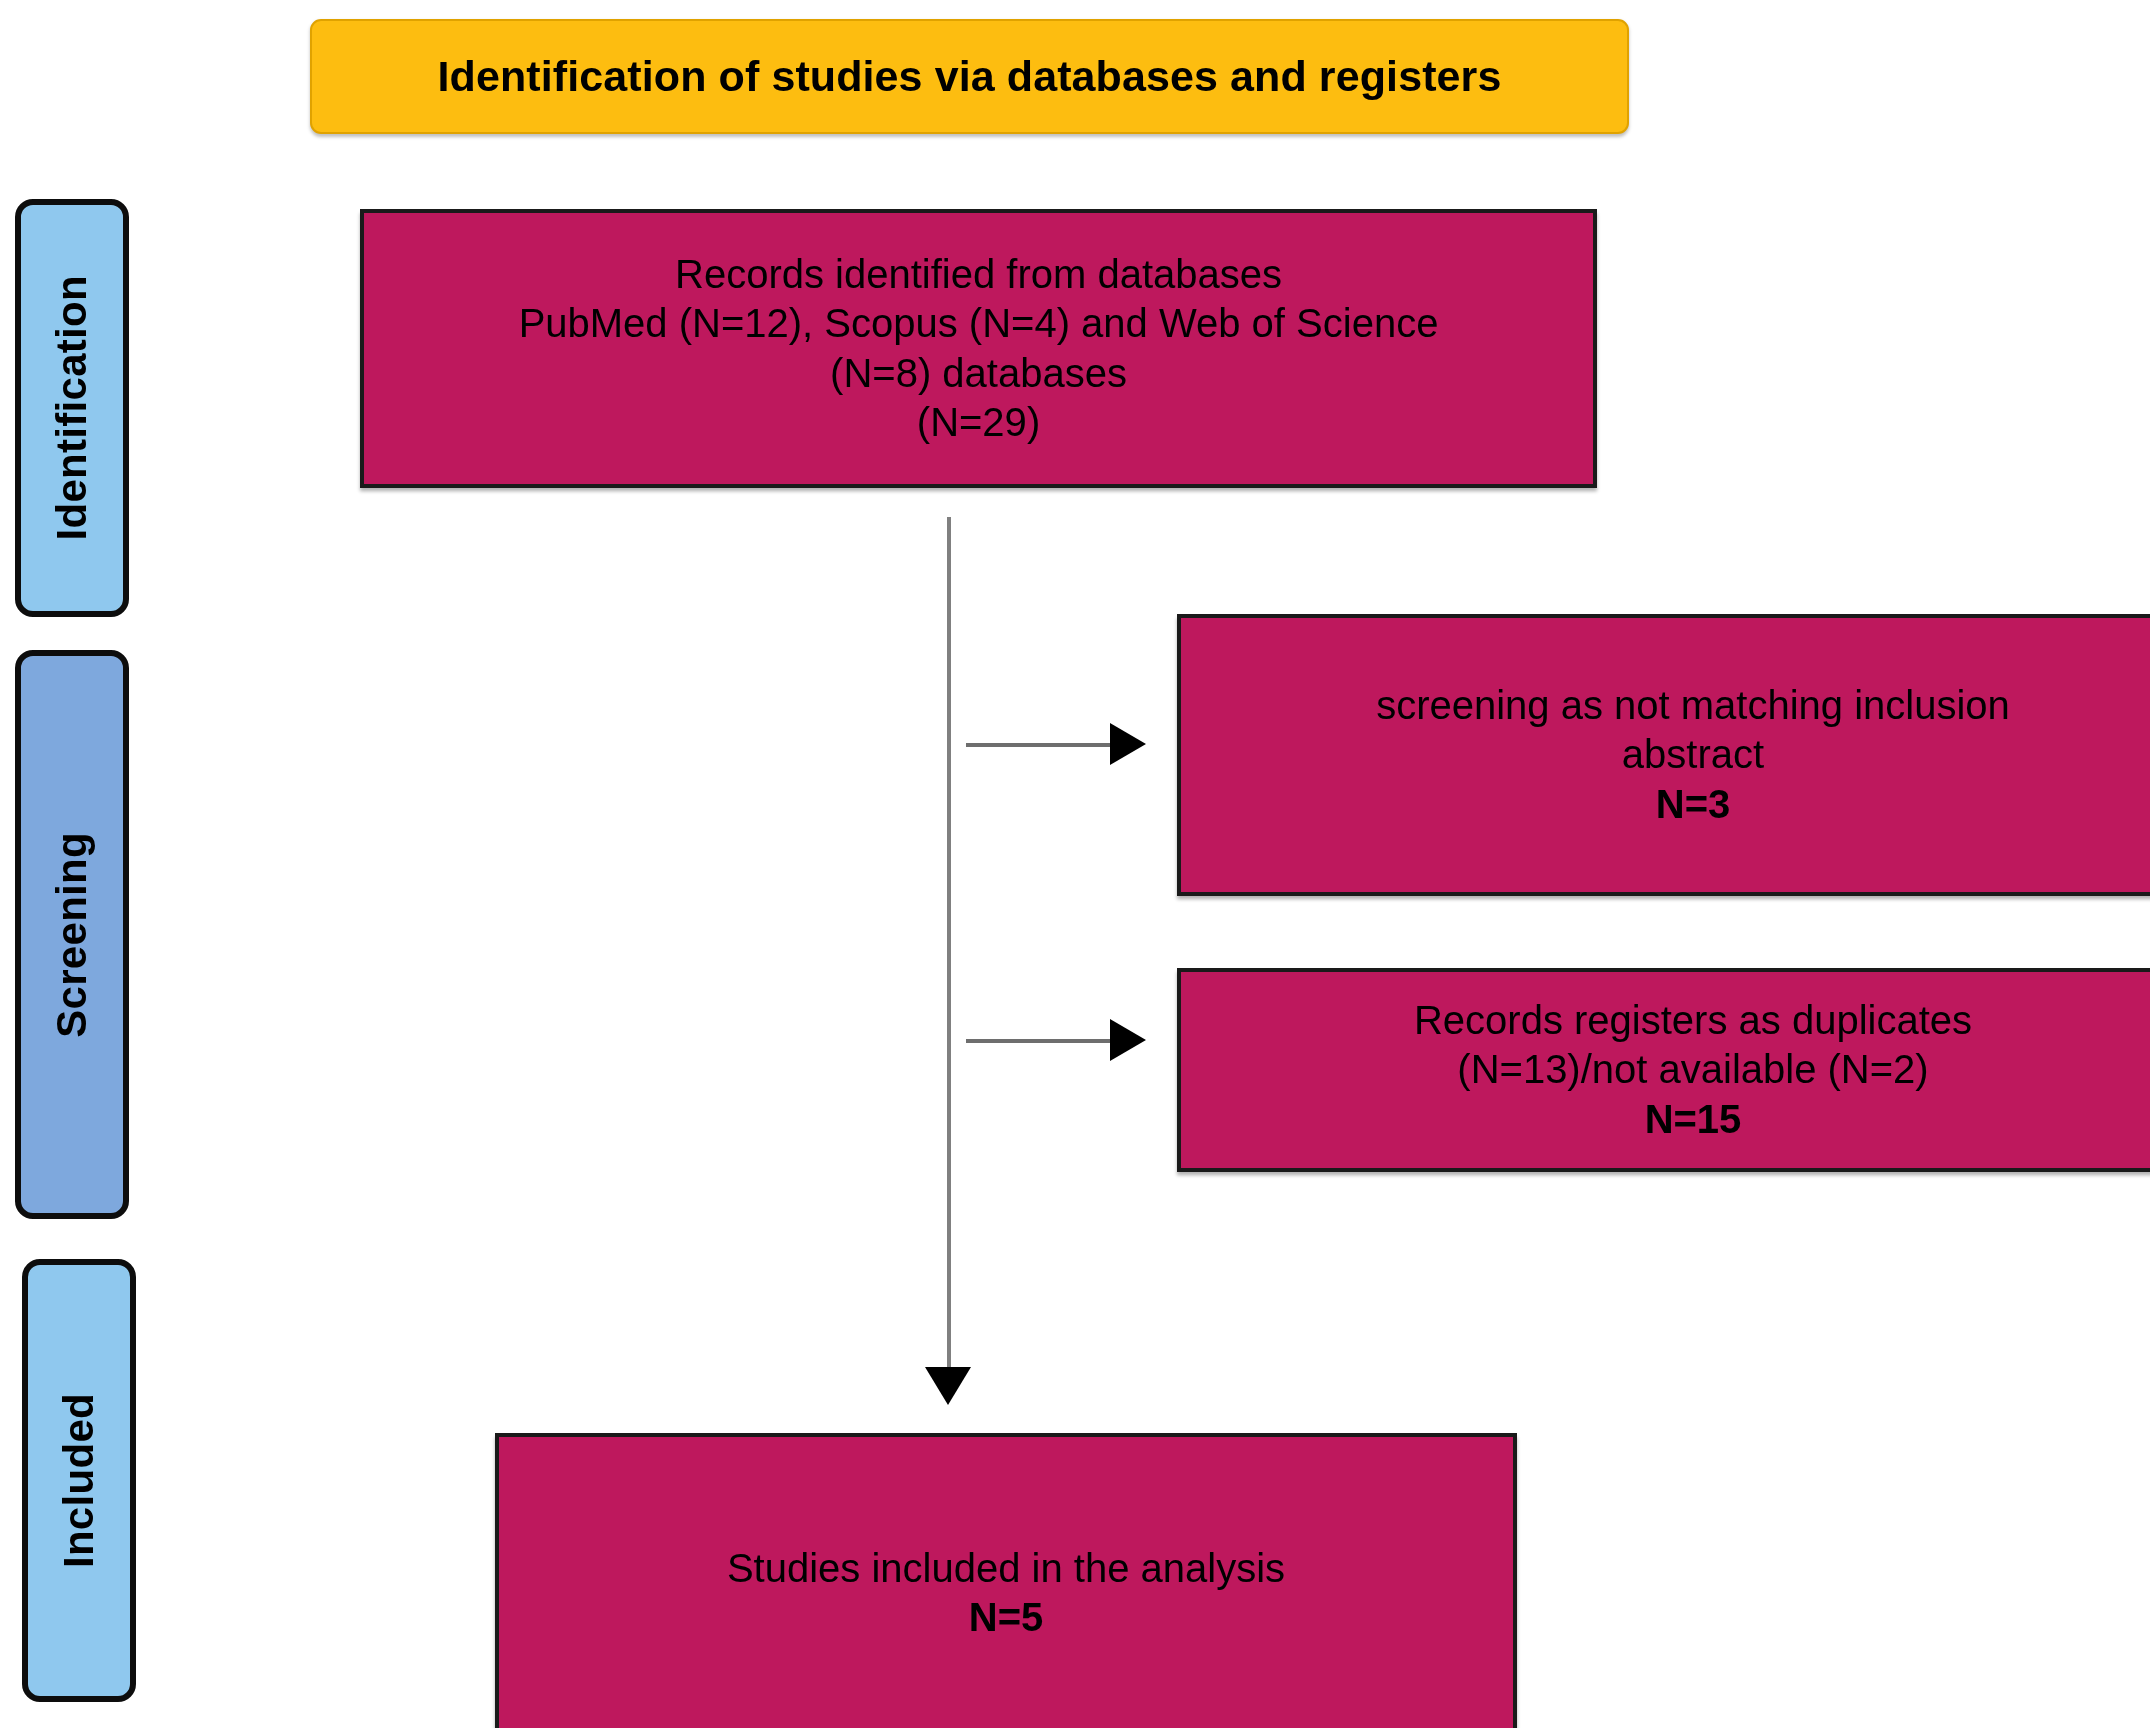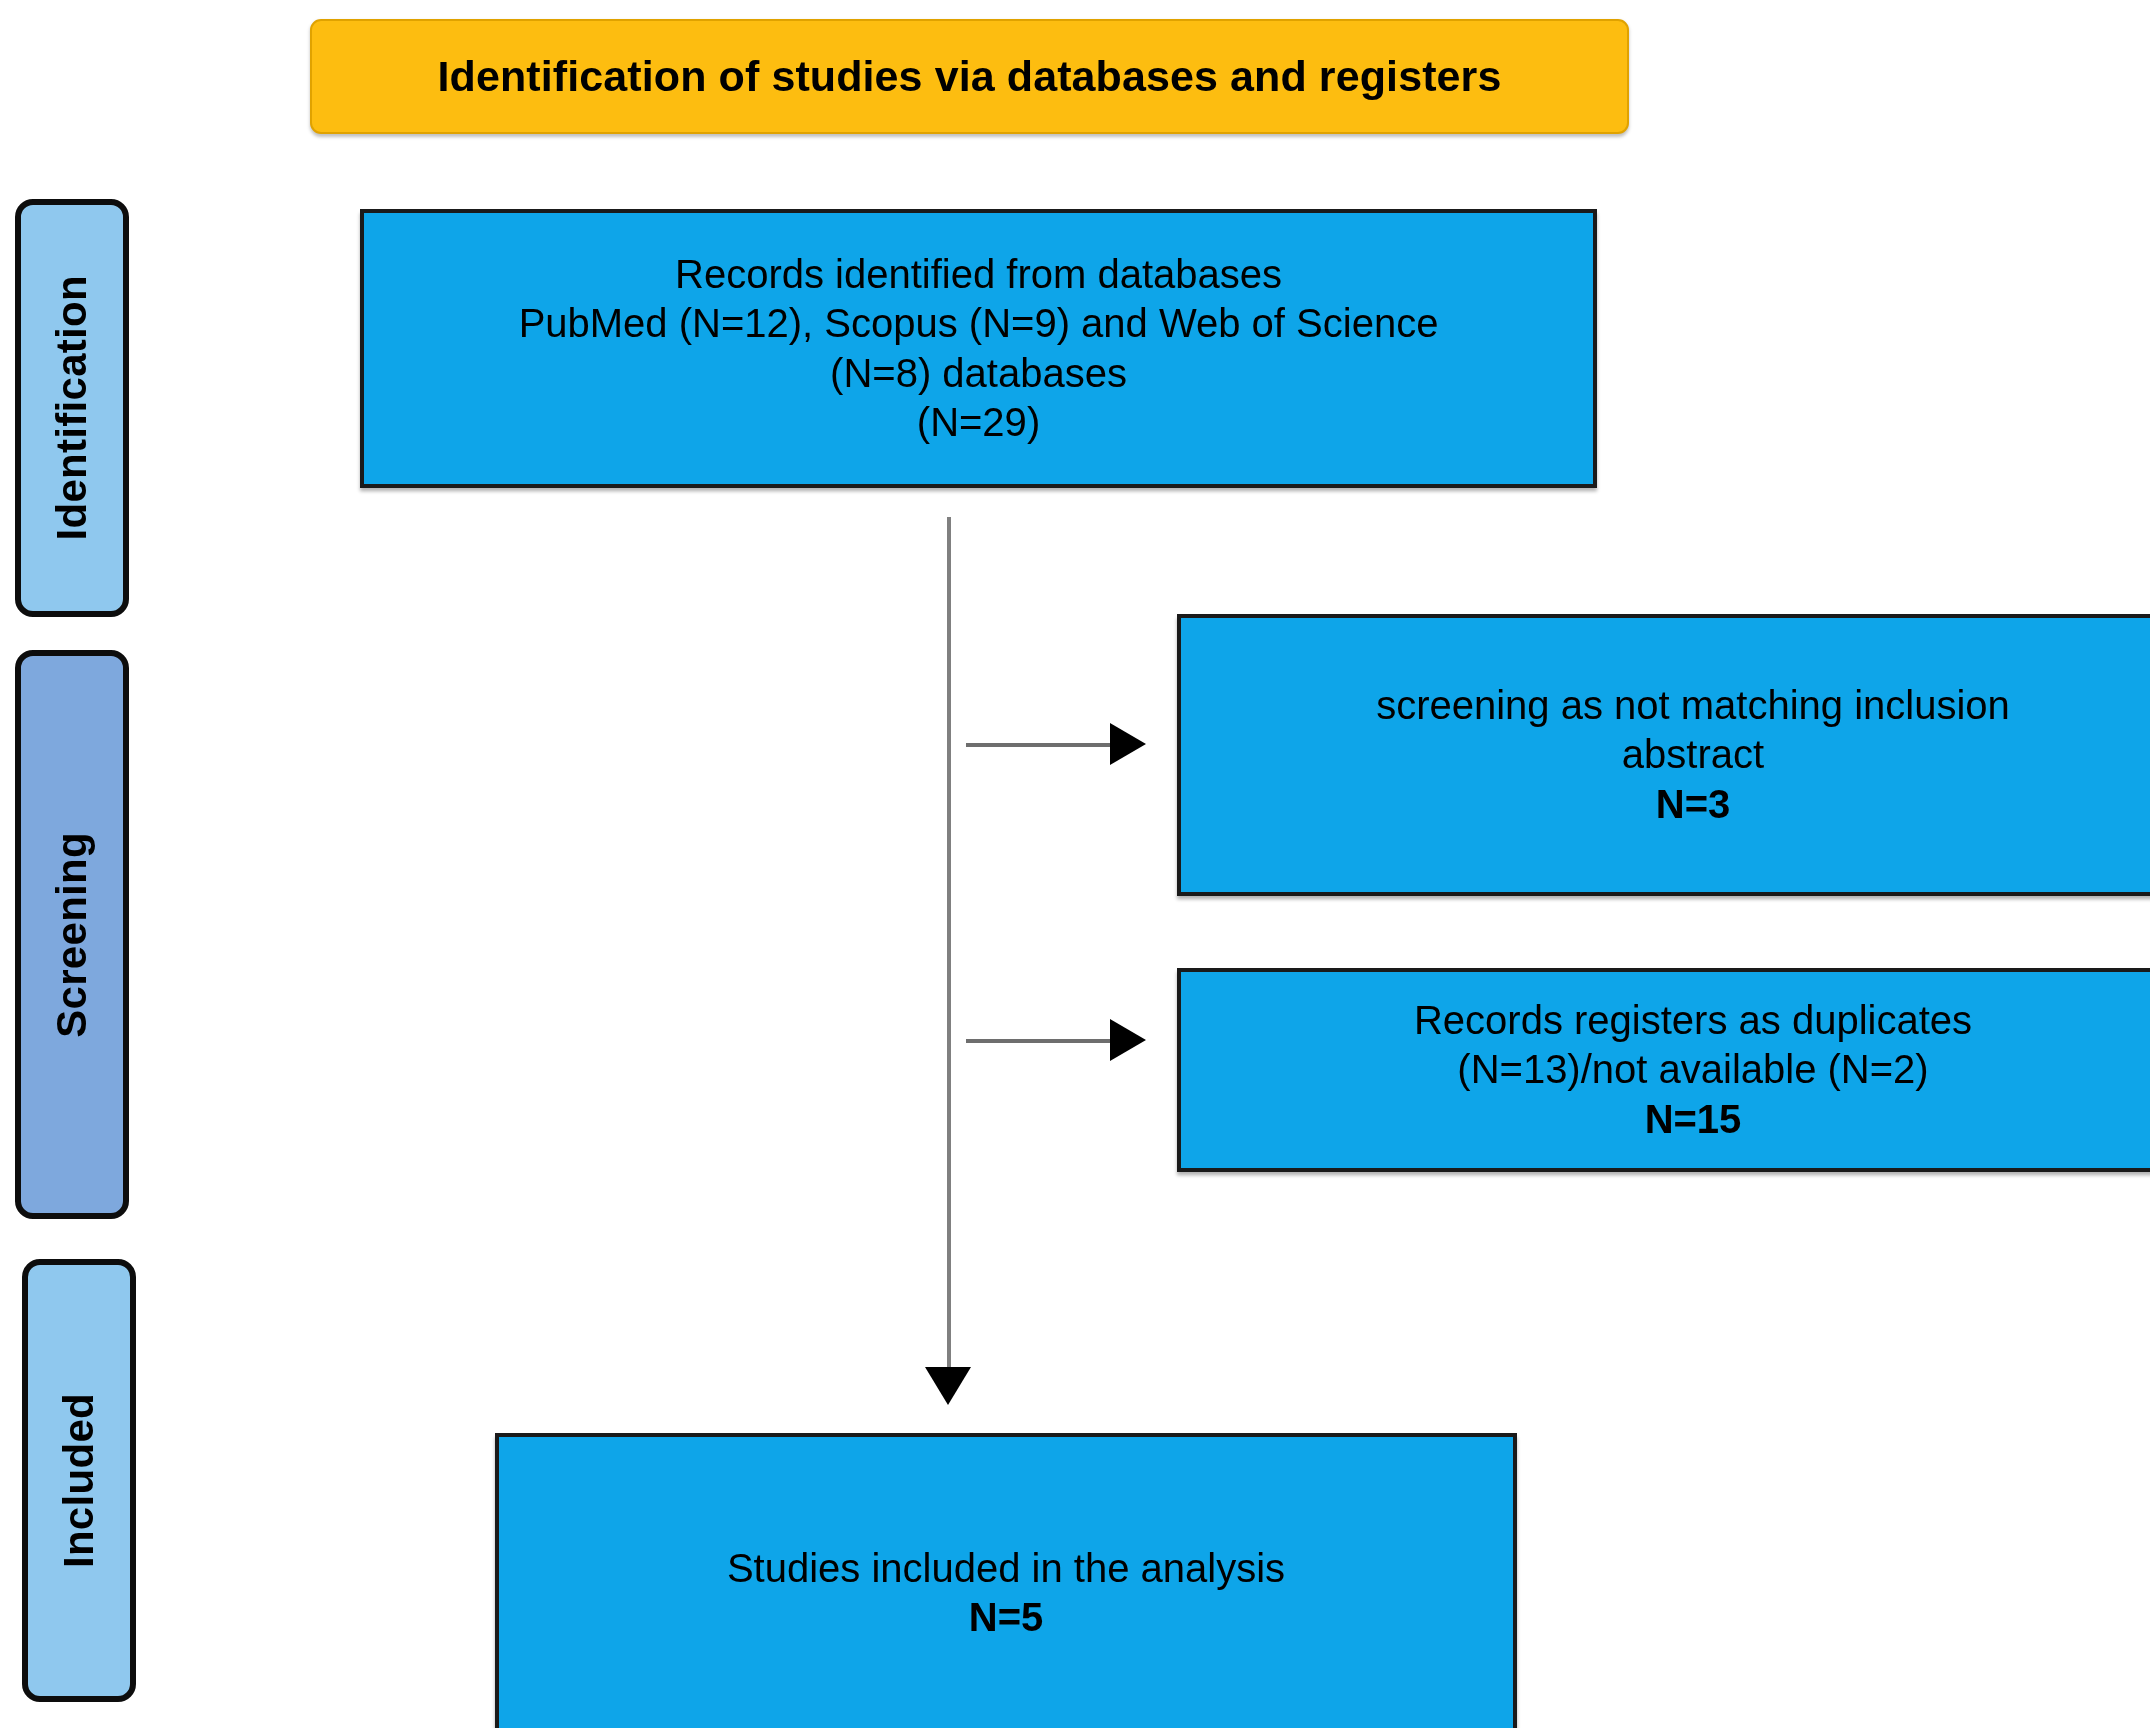--- a/index.html
+++ b/index.html
@@ -73,21 +73,21 @@
   }
   .stage-included {
     left: 22px; top: 1259px;
     width: 114px; height: 443px;
     background: #8FC8EE;
   }
 
   
   .flowbox {
     position: absolute;
-    background: #0ea5e9;
+    background: #be185d;
     border: 4.2px solid #1a1a1a;
     box-sizing: border-box;
     display: flex;
     flex-direction: column;
     align-items: center;
     justify-content: center;
     text-align: center;
     box-shadow: 0 3.5px 3.5px rgba(0,0,0,0.30);
   }
   .flowbox .line {
@@ -167,21 +167,21 @@
   </div>
   <div class="stage stage-screening">
     <span class="stage-label">Screening</span>
   </div>
   <div class="stage stage-included">
     <span class="stage-label">Included</span>
   </div>
 
   <div class="flowbox box-identified">
     <div class="line">Records identified from databases</div>
-    <div class="line">PubMed (N=12), Scopus (N=9) and Web of Science</div>
+    <div class="line">PubMed (N=12), Scopus (N=4) and Web of Science</div>
     <div class="line">(N=8) databases</div>
     <div class="line"><span>(</span><span class="bold" style="font-weight:normal">N=29</span><span>)</span></div>
   </div>
 
   <div class="flowbox box-excluded-screening">
     <div class="line">screening as not matching inclusion</div>
     <div class="line">abstract</div>
     <div class="line bold">N=3</div>
   </div>
 

